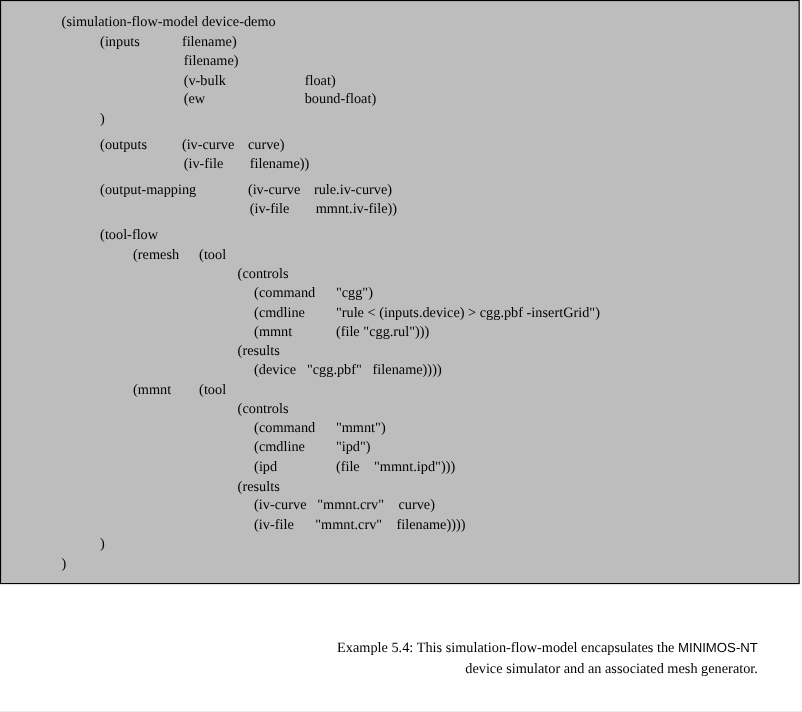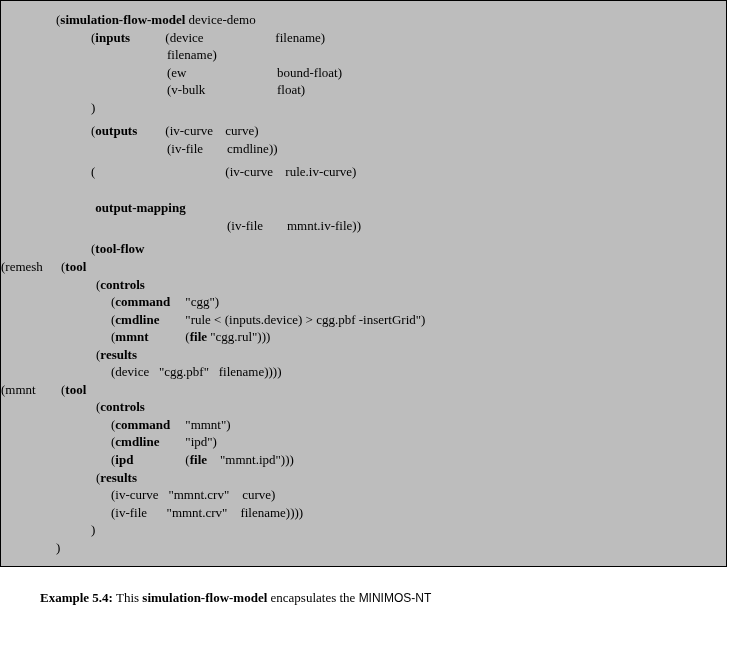--- a/index.html
+++ b/index.html
@@ -11,81 +11,82 @@
   width: 729px;
 }
 .code-box {
   width: 727px;
   border: 1px solid #000;
   background: #bdbdbd;
   box-sizing: border-box;
   padding: 10px 0 10px 0;
 }
 .caption {
-  text-align: left;
+  text-align: right;
   font-size: 13px;
-  padding: 22px 40px 8px 40px;
+  padding: 8px 40px 8px 40px;
   line-height: 1.4;
+  margin-top: 41px;
 }
-.bold { font-weight: bold; }
+.bold { font-weight: normal; }
 .mono-font { font-family: Verdana, Geneva, sans-serif; font-size: 12px; }
 .row {
   display: flex;
   flex-direction: row;
   white-space: pre;
   line-height: 1.35;
 }
 .indent1 { padding-left: 55px; }
 .indent2 { padding-left: 90px; }
-.indent3 { }
+.indent3 { padding-left: 120px; }
 .col-key { display: inline-block; }
 .gap { display: inline-block; }
 
 .wA { width: 70px; }
 .wE { width: 60px; }
 .wG { width: 70px; }
 .wI { width: 110px; }
 .spacer6 { height: 6px; }
 </style>
 </head>
 <body>
 
 <div class="code-box">
 
   <div class="row indent1">
     <span>(</span><span class="bold">simulation-flow-model</span><span> </span><span>device-demo</span>
   </div>
 
   <div class="row indent2">
-    <span>(</span><span class="bold col-key wA">inputs</span><span class="col-key wI">(device</span><span>filename)</span>
+    <span>(</span><span class="bold col-key wA">inputs</span><span>filename)</span>
   </div>
   <div class="row indent2">
     <span class="gap" style="width:6px;"> </span><span class="col-key wA"> </span><span>filename)</span>
   </div>
   <div class="row indent2">
-    <span class="gap" style="width:6px;"> </span><span class="col-key wA"> </span><span class="col-key wI">(ew</span><span>bound-float)</span>
+    <span class="gap" style="width:6px;"> </span><span class="col-key wA"> </span><span class="col-key wI">(v-bulk</span><span>float)</span>
   </div>
   <div class="row indent2">
-    <span class="gap" style="width:6px;"> </span><span class="col-key wA"> </span><span class="col-key wI">(v-bulk</span><span>float)</span>
+    <span class="gap" style="width:6px;"> </span><span class="col-key wA"> </span><span class="col-key wI">(ew</span><span>bound-float)</span>
   </div>
   <div class="row indent2"><span>)</span></div>
 
   <div class="spacer6"></div>
 
   <div class="row indent2">
     <span>(</span><span class="bold col-key wA">outputs</span><span class="col-key wE">(iv-curve</span><span>curve)</span>
   </div>
   <div class="row indent2">
-    <span class="gap" style="width:6px;"> </span><span class="col-key wA"> </span><span class="col-key wE">(iv-file</span><span>cmdline))</span>
+    <span class="gap" style="width:6px;"> </span><span class="col-key wA"> </span><span class="col-key wE">(iv-file</span><span>filename))</span>
   </div>
 
   <div class="spacer6"></div>
 
   <div class="row indent2">
-    <span>(</span><span class="bold col-key" style="width:130px;margin-top:36px;">output-mapping</span><span class="col-key wE">(iv-curve</span><span>rule.iv-curve)</span>
+    <span>(</span><span class="bold col-key" style="width:130px;">output-mapping</span><span class="col-key wE">(iv-curve</span><span>rule.iv-curve)</span>
   </div>
   <div class="row indent2">
     <span class="gap" style="width:6px;"> </span><span class="col-key" style="width:130px;"> </span><span class="col-key wE">(iv-file</span><span>mmnt.iv-file))</span>
   </div>
 
   <div class="spacer6"></div>
 
   <div class="row indent2">
     <span>(</span><span class="bold">tool-flow</span>
   </div>
@@ -136,14 +137,14 @@
   <div class="row indent3">
     <span class="col-key" style="width:110px;"> </span><span>(iv-file      "mmnt.crv"    filename))))</span>
   </div>
 
   <div class="row indent2"><span>)</span></div>
   <div class="row indent1"><span>)</span></div>
 
 </div>
 
 <div class="caption">
-  <span class="bold">Example 5.4:</span><span> This </span><span class="bold">simulation-flow-model</span><span> encapsulates the </span><span class="mono-font">MINIMOS-NT</span><br>
+  <span class="bold">Example 5.4:</span><span> This </span><span class="bold">simulation-flow-model</span><span> encapsulates the </span><span class="mono-font">MINIMOS-NT</span><br><span>device simulator and an associated mesh generator.</span>
 </div>
 
 </body></html>

